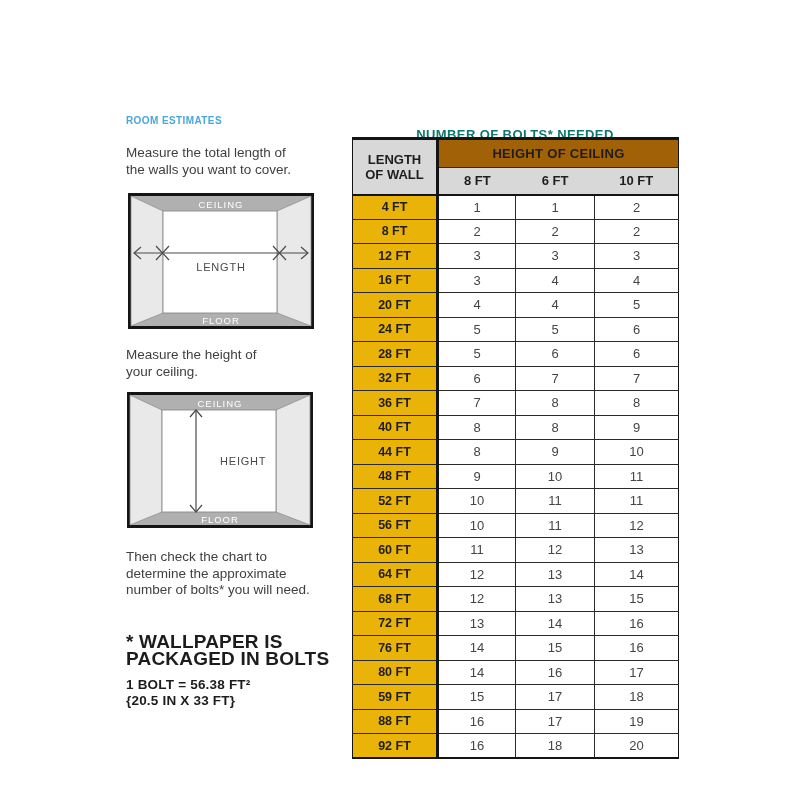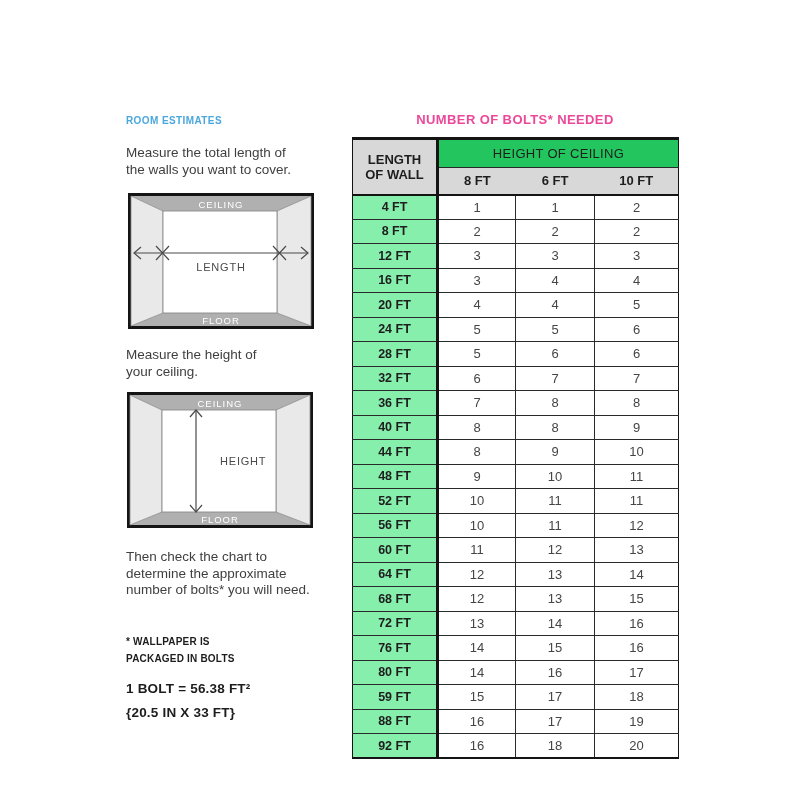--- a/index.html
+++ b/index.html
@@ -27,41 +27,41 @@
     font-size: 13.5px; line-height: 16.5px; color: #3f3f3f;
     white-space: pre-line;
   }
   .p1 { position: absolute; left: 126px; top: 145px; }
   .diagram1 { position: absolute; left: 128px; top: 193px; }
   .p2 { position: absolute; left: 126px; top: 347px; }
   .diagram2 { position: absolute; left: 127px; top: 392px; }
   .p3 { position: absolute; left: 126px; top: 549px; }
   .footnote {
     position: absolute; left: 126px; top: 633px;
-    font-size: 10px; font-weight: bold; line-height: 17px; color: #1c1c1c;
+    font-size: 19px; font-weight: bold; line-height: 17px; color: #1c1c1c;
     white-space: pre-line; letter-spacing: 0.2px;
   }
   .bolt-info {
     position: absolute; left: 126px; top: 677px;
-    font-size: 13.5px; font-weight: bold; line-height: 24px; color: #1c1c1c;
+    font-size: 13.5px; font-weight: bold; line-height: 16px; color: #1c1c1c;
     white-space: pre-line; letter-spacing: 0.2px;
   }
 
   .room-svg text {
     font-family: "Liberation Sans", sans-serif;
   }
   .room-label { font-size: 9.5px; letter-spacing: 1px; fill: #ffffff; }
   .measure-label { font-size: 11px; letter-spacing: 0.8px; fill: #4a4a4a; }
 
   
   .table-heading {
-    position: absolute; left: 352px; top: 112px; width: 326px;
+    position: absolute; left: 352px; top: 127px; width: 326px;
     text-align: center;
     font-size: 13px; font-weight: bold; letter-spacing: 0.4px;
-    color: #ec4899;
+    color: #0f766e;
   }
   table.bolts {
     position: absolute; left: 352px; top: 137px;
     width: 326px; border-collapse: collapse; table-layout: fixed;
     border-top: 3px solid #141414;
     border-left: 1.5px solid #141414;
     border-right: 1.5px solid #141414;
     border-bottom: 2px solid #141414;
   }
   table.bolts col.c-wall { width: 85px; }
@@ -73,33 +73,33 @@
     padding: 0; text-align: center; vertical-align: middle;
     font-size: 13px;
   }
   .corner-cell {
     background: #d8d8d8;
     border-right: 3.5px solid #141414;
     font-weight: bold; color: #1e1e1e; line-height: 15px;
     white-space: pre-line; font-size: 13px;
   }
   .group-cell {
-    background: #22c55e; height: 29px;
+    background: #a16207; height: 29px;
     border-bottom: 1.5px solid #2a2a2a;
-    font-weight: normal; color: #1e1e1e; letter-spacing: 0.3px;
+    font-weight: bold; color: #1e1e1e; letter-spacing: 0.3px;
   }
   .ft-cell {
     background: #d8d8d8; height: 27px;
     font-weight: bold; color: #1e1e1e; font-size: 12.5px;
   }
   thead tr.ft-row { border-bottom: 2.5px solid #141414; }
 
   tbody td { height: 24.5px; color: #454545; }
   tbody td.wall {
-    background: #86efac; font-weight: bold; color: #1e1e1e;
+    background: #eab308; font-weight: bold; color: #1e1e1e;
     border-right: 3.5px solid #141414; font-size: 12.5px;
   }
   tbody tr + tr { border-top: 1.5px solid #2a2a2a; }
   tbody td.v1, tbody td.v2 { border-left: 1.5px solid #2a2a2a; }
 </style>
 </head>
 <body>
 
 <div class="page">
 

